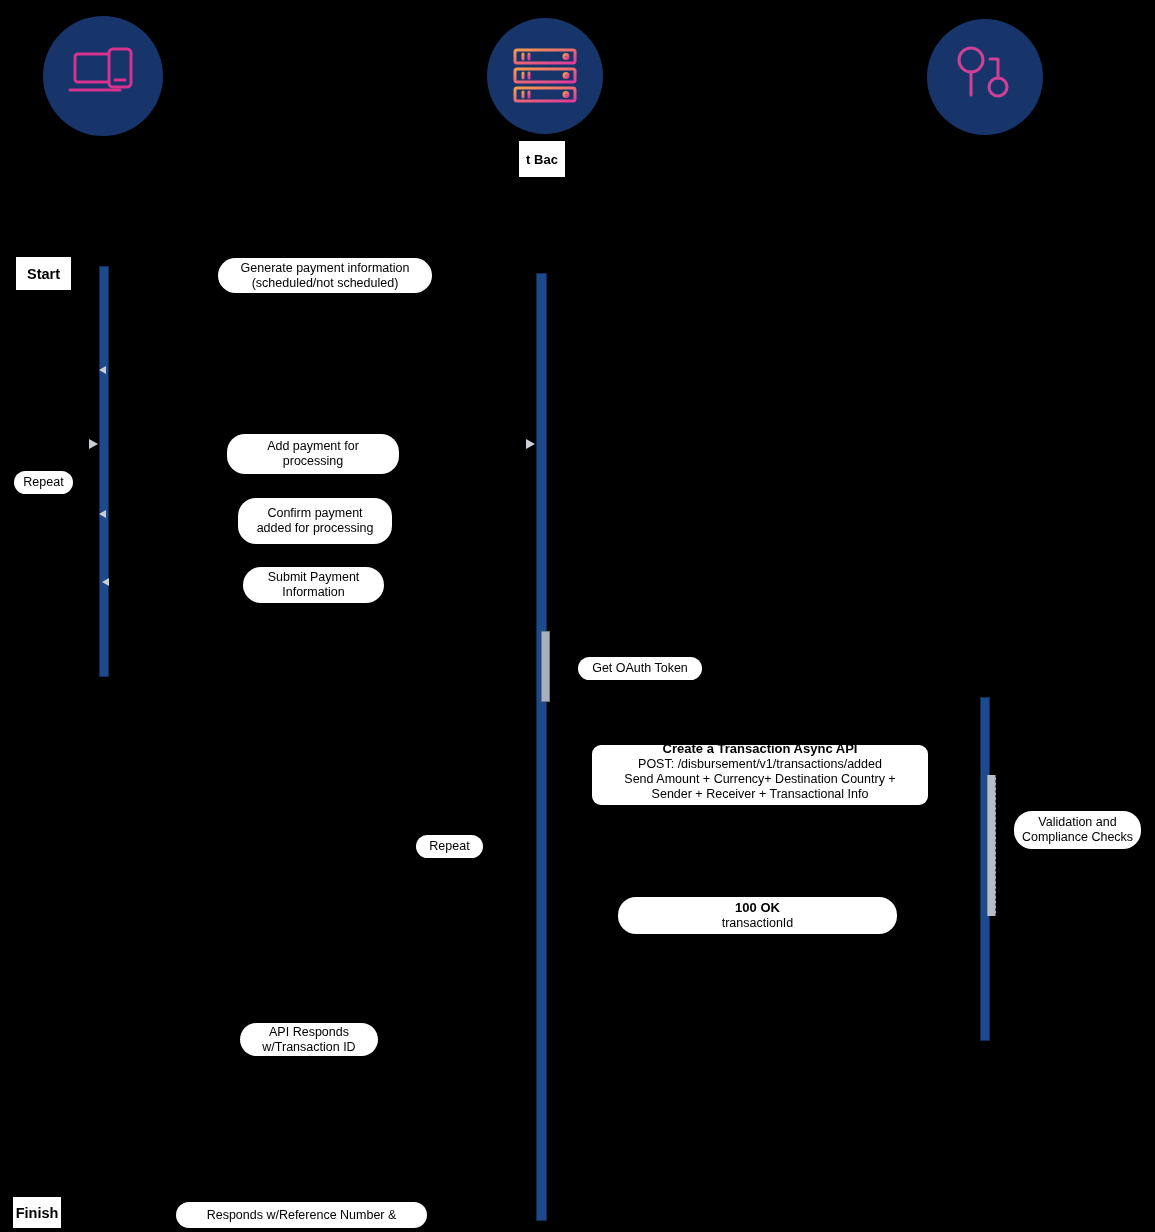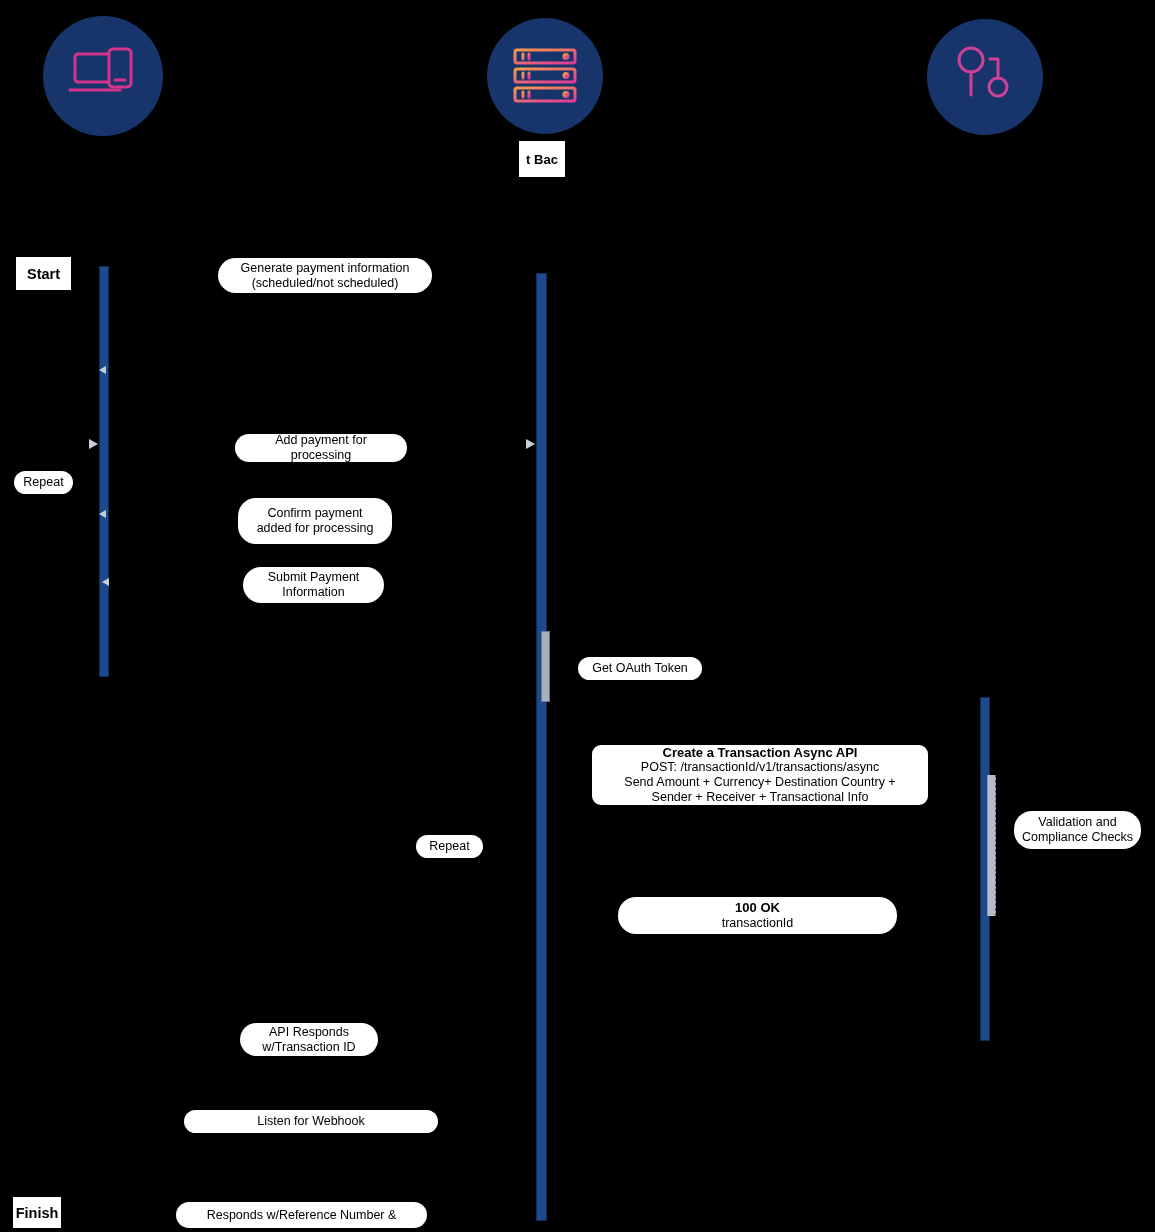--- a/index.html
+++ b/index.html
@@ -13,21 +13,21 @@
   .bar { position:absolute; }
   .bar.blue { background:var(--bar-blue,#1d4a8c); border:1px solid #0e2c55; }
   .bar.gray { background:var(--bar-gray,#a7b0bd); border:1px solid var(--bar-gray-border,#6f7a88); }
   .bar.gray-dashed { background:#b6bdc8; border-left:1px solid #8b93a1; border-right:1px dashed #555d68; }
 
   .pill { position:absolute; background:var(--pill-bg,#fff); color:var(--pill-text,#000);
           border-radius:18px; display:flex; flex-direction:column; align-items:center;
           justify-content:center; text-align:center; font-size:12.5px; line-height:1.2;
           padding:2px 8px; white-space:nowrap; }
   .pill .bold { font-weight:bold; font-size:13px; }
-  .rect-pill { border-radius:9px; overflow:hidden; padding:16px 8px; justify-content:center; }
+  .rect-pill { border-radius:9px; overflow:hidden; padding:3px 8px; justify-content:flex-end; }
 
   .tag { position:absolute; background:#fff; color:#000; border-radius:0; display:flex;
          align-items:center; justify-content:center; font-weight:bold; font-size:14.5px; }
 
   .backend-label { position:absolute; background:#fff; color:#000; font-weight:bold;
          font-size:13px; display:flex; align-items:center; justify-content:center;
          overflow:hidden; white-space:nowrap; }
 
   .arrow-r { position:absolute; width:0; height:0; border-top:5px solid transparent;
              border-bottom:5px solid transparent; border-left:9px solid var(--arrow,#c9ced6); }
@@ -108,62 +108,59 @@
   <div class="arrow-l" style="left:99px;top:355px"></div>
   <div class="arrow-l" style="left:99px;top:499px"></div>
   <div class="arrow-l" style="left:102px;top:567px"></div>
 
   <div class="pill" style="left:218px;top:247px;width:214px;height:35px">
     <span>Generate payment information</span>
     <span>(scheduled/not scheduled)</span>
   </div>
 
 
-  <div class="pill" style="left:235px;top:423px;width:172px;height:28px">
+  <div class="pill" style="left:227px;top:423px;width:172px;height:40px">
     <span>Add payment for</span>
     <span>processing</span>
   </div>
 
   <div class="pill" style="left:238px;top:487px;width:154px;height:46px">
     <span>Confirm payment</span>
     <span>added for processing</span>
   </div>
 
   <div class="pill" style="left:243px;top:556px;width:141px;height:36px">
     <span>Submit Payment</span>
     <span>Information</span>
   </div>
 
   <div class="pill" style="left:578px;top:646px;width:124px;height:23px">
     <span>Get OAuth Token</span>
   </div>
 
   <div class="pill rect-pill" style="left:592px;top:734px;width:336px;height:60px">
     <span class="bold">Create a Transaction Async API</span>
-    <span>POST: /transactionId/v1/transactions/async</span>
+    <span>POST: /disbursement/v1/transactions/added</span>
     <span>Send Amount + Currency+ Destination Country +</span>
     <span>Sender + Receiver + Transactional Info</span>
   </div>
 
   <div class="pill" style="left:1014px;top:800px;width:127px;height:38px">
     <span>Validation and</span>
     <span>Compliance Checks</span>
   </div>
 
   <div class="pill" style="left:618px;top:886px;width:279px;height:37px">
     <span class="bold">100 OK</span>
     <span>transactionId</span>
   </div>
 
   <div class="pill" style="left:240px;top:1012px;width:138px;height:33px">
     <span>API Responds</span>
     <span>w/Transaction ID</span>
   </div>
 
-  <div class="pill" style="left:184px;top:1099px;width:254px;height:23px">
-    <span>Listen for Webhook</span>
-  </div>
 
   <div class="pill" style="left:176px;top:1191px;width:251px;height:26px">
     <span>Responds w/Reference Number &amp;</span>
   </div>
 
 </div>
 
 </body></html>

